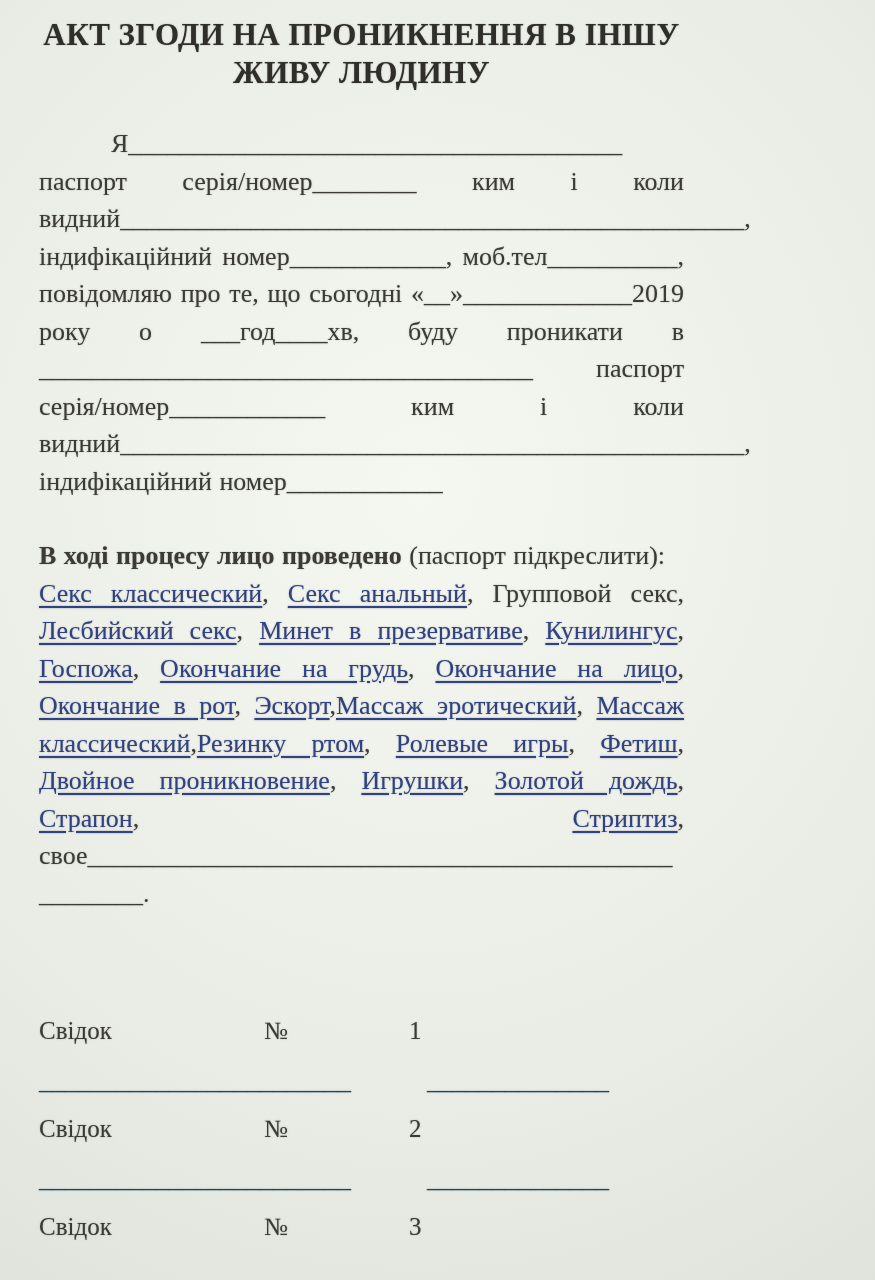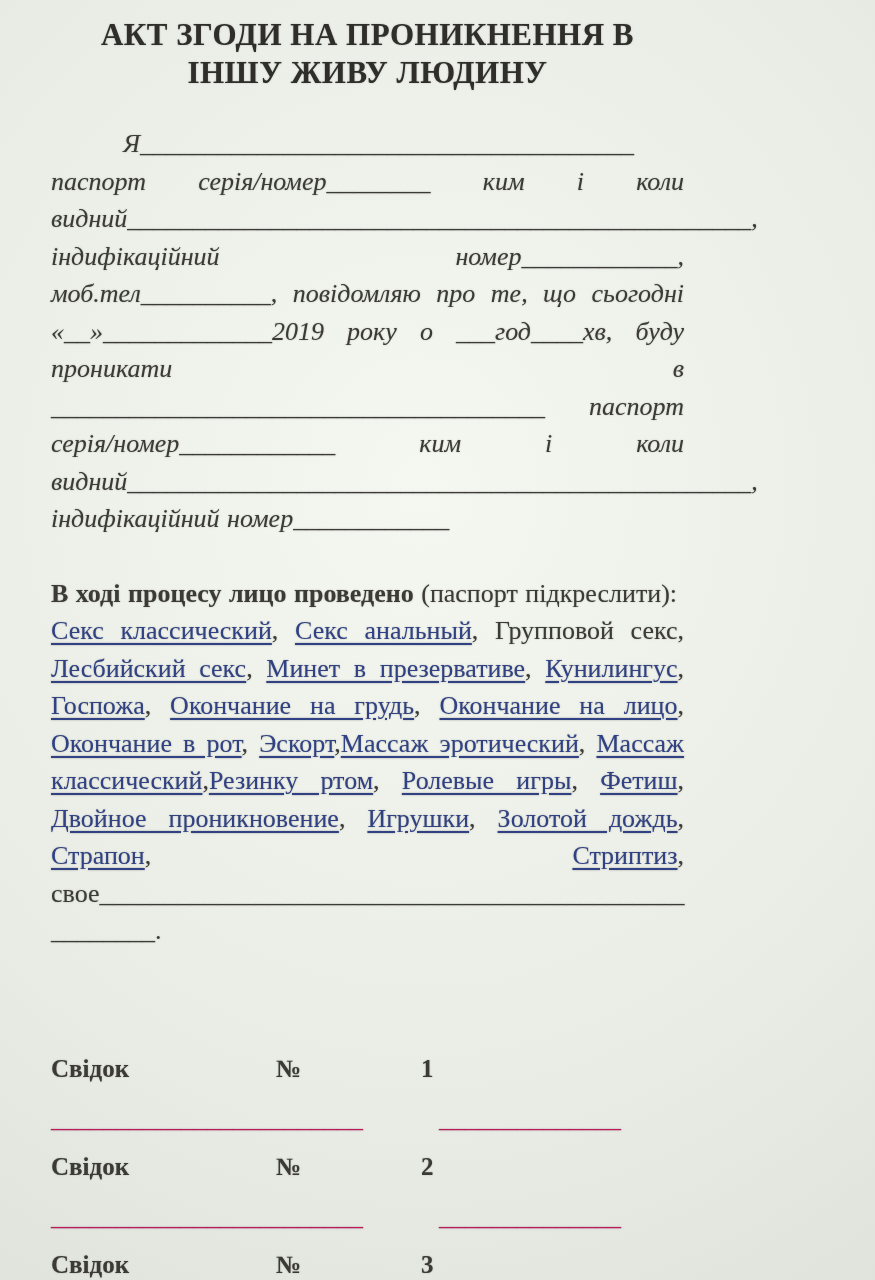--- a/index.html
+++ b/index.html
@@ -15,69 +15,69 @@
       radial-gradient(ellipse 120% 90% at 48% 38%,
         rgba(246,248,242,0.9) 0%,
         rgba(233,236,229,0.85) 55%,
         rgba(216,219,212,0.9) 100%),
       var(--background);
     color: var(--text);
   }
   .page {
     width: 739px;
     height: 1280px;
-    padding: 16px 55px 0 51px;
+    padding: 16px 55px 0 39px;
     text-shadow: 0 0 1.6px rgba(80,80,75,0.45);
     filter: contrast(0.98);
   }
   .doc-title {
     text-align: center;
     font-weight: bold;
     font-size: 31px;
     line-height: 38px;
     letter-spacing: 0.5px;
     color: #2d2c28;
   }
   .para {
     font-size: 26px;
     line-height: 37.5px;
     text-align: justify;
     word-spacing: 1px;
   }
-  .intro-1 { margin-top: 33px; text-indent: 72px; font-style: italic; }
+  .intro-1 { margin-top: 33px; text-indent: 72px; }
   .process-block { margin-top: 37px; }
   .seg-b { font-weight: bold; }
   .seg-u {
     color: var(--link-blue);
     text-decoration: underline;
     text-decoration-color: var(--link-blue);
     text-decoration-thickness: 2px;
     text-underline-offset: 4px;
   }
   .witness-section { margin-top: 100px; }
   .witness-intro {
     font-size: 23px;
     line-height: 30px;
   }
   .witness-row {
     display: grid;
     grid-template-columns: 225px 145px 1fr;
     font-size: 25px;
-    font-weight: bold;
+    font-weight: normal;
     line-height: 38px;
     margin-top: 6px;
   }
   .witness-row.later { margin-top: 10px; }
   .sig-row {
     display: flex;
     align-items: baseline;
     font-size: 26px;
     line-height: 38px;
     margin-top: 12px;
-    color: #be185d;
+    color: #0c4a6e;
   }
   .sig-right { margin-left: 76px; }
 </style>
 </head>
 <body>
 
 <div class="page">
 
   <h1 class="doc-title">АКТ ЗГОДИ НА ПРОНИКНЕННЯ В ІНШУ ЖИВУ ЛЮДИНУ</h1>
 

